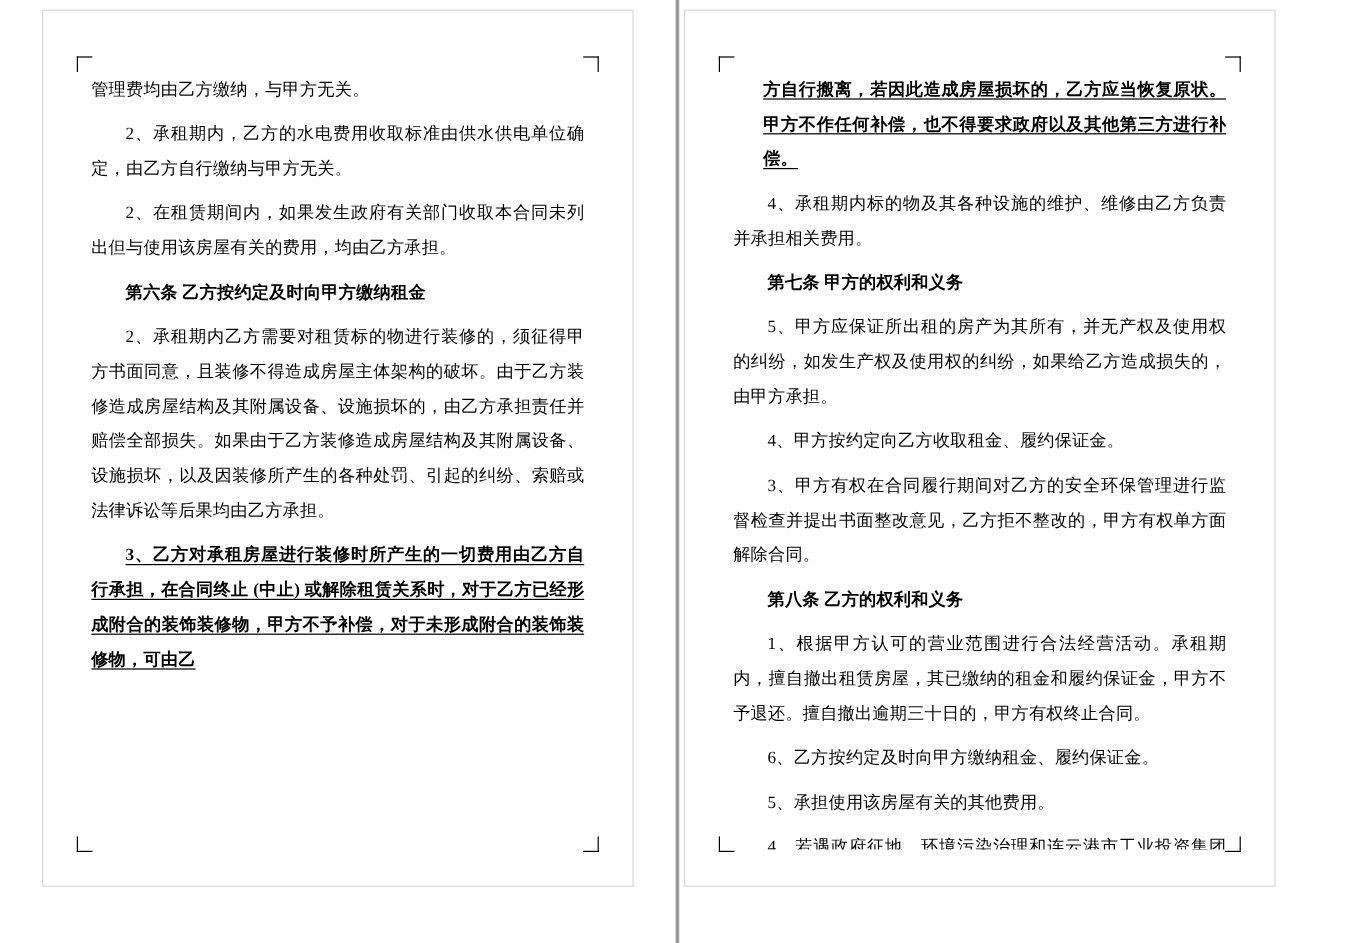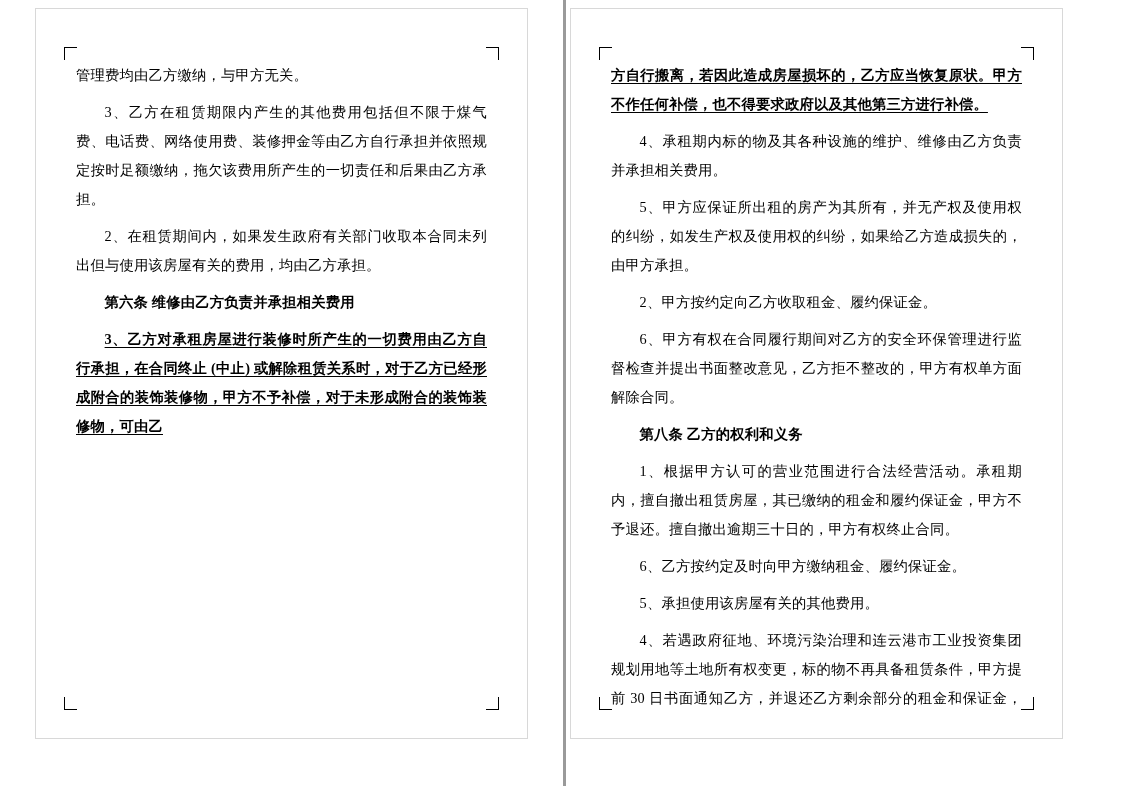--- a/index.html
+++ b/index.html
@@ -86,55 +86,58 @@
     font-weight: bold;
     text-indent: 2em;
     text-decoration: underline;
     text-underline-offset: 3px;
   }
   p.emphasis-noindent {
     font-weight: bold;
     text-indent: 0;
     text-decoration: underline;
     text-underline-offset: 3px;
+    margin-left: 25px;
   }
   p.plain { text-indent: 0; }
 </style>
 </head>
 <body>
 
 <div class="workspace">
 
   <div class="page page-left">
     <div class="mark tl" style="top:38px;left:28px;"></div>
     <div class="mark tr" style="top:38px;right:28px;"></div>
     <div class="mark bl" style="bottom:28px;left:28px;"></div>
     <div class="mark br" style="bottom:28px;right:28px;"></div>
     <div class="content">
       <p class="plain">管理费均由乙方缴纳，与甲方无关。</p>
-      <p class="indent">3、乙方在租赁期限内产生的其他费用包括但不限于煤气费、电话费、网络使用费、装修押金等由乙方自行承担并依照规定按时足额缴纳，拖欠该费用所产生的一切责任和后果由乙方承担。</p>
+      <p class="indent">2、承租期内，乙方的水电费用收取标准由供水供电单位确定，由乙方自行缴纳与甲方无关。</p>
       <p class="indent">2、在租赁期间内，如果发生政府有关部门收取本合同未列出但与使用该房屋有关的费用，均由乙方承担。</p>
-      <p class="heading">第六条 维修由乙方负责并承担相关费用</p>
+      <p class="heading">第六条 乙方按约定及时向甲方缴纳租金</p>
+      <p class="indent">2、承租期内乙方需要对租赁标的物进行装修的，须征得甲方书面同意，且装修不得造成房屋主体架构的破坏。由于乙方装修造成房屋结构及其附属设备、设施损坏的，由乙方承担责任并赔偿全部损失。如果由于乙方装修造成房屋结构及其附属设备、设施损坏，以及因装修所产生的各种处罚、引起的纠纷、索赔或法律诉讼等后果均由乙方承担。</p>
       <p class="emphasis">3、乙方对承租房屋进行装修时所产生的一切费用由乙方自行承担，在合同终止 (中止) 或解除租赁关系时，对于乙方已经形成附合的装饰装修物，甲方不予补偿，对于未形成附合的装饰装修物，可由乙</p>
     </div>
   </div>
 
   <div class="gutter"></div>
 
   <div class="page page-right">
     <div class="mark tl" style="top:38px;left:28px;"></div>
     <div class="mark tr" style="top:38px;right:28px;"></div>
     <div class="mark bl" style="bottom:28px;left:28px;"></div>
     <div class="mark br" style="bottom:28px;right:28px;"></div>
     <div class="content">
       <p class="emphasis-noindent">方自行搬离，若因此造成房屋损坏的，乙方应当恢复原状。甲方不作任何补偿，也不得要求政府以及其他第三方进行补偿。</p>
       <p class="indent">4、承租期内标的物及其各种设施的维护、维修由乙方负责并承担相关费用。</p>
+      <p class="heading">第七条 甲方的权利和义务</p>
       <p class="indent">5、甲方应保证所出租的房产为其所有，并无产权及使用权的纠纷，如发生产权及使用权的纠纷，如果给乙方造成损失的，由甲方承担。</p>
-      <p class="indent">2、甲方按约定向乙方收取租金、履约保证金。</p>
-      <p class="indent">6、甲方有权在合同履行期间对乙方的安全环保管理进行监督检查并提出书面整改意见，乙方拒不整改的，甲方有权单方面解除合同。</p>
+      <p class="indent">4、甲方按约定向乙方收取租金、履约保证金。</p>
+      <p class="indent">3、甲方有权在合同履行期间对乙方的安全环保管理进行监督检查并提出书面整改意见，乙方拒不整改的，甲方有权单方面解除合同。</p>
       <p class="heading">第八条 乙方的权利和义务</p>
       <p class="indent">1、根据甲方认可的营业范围进行合法经营活动。承租期内，擅自撤出租赁房屋，其已缴纳的租金和履约保证金，甲方不予退还。擅自撤出逾期三十日的，甲方有权终止合同。</p>
       <p class="indent">6、乙方按约定及时向甲方缴纳租金、履约保证金。</p>
       <p class="indent">5、承担使用该房屋有关的其他费用。</p>
       <p class="indent">4、若遇政府征地、环境污染治理和连云港市工业投资集团规划用地等土地所有权变更，标的物不再具备租赁条件，甲方提前 30 日书面通知乙方，并退还乙方剩余部分的租金和保证金，乙方接通知 60 日内无条件搬出场地，不得要求政府或甲方承担任何费用。逾期不搬，甲方有权处置其资产，并不作任何经济补偿，有关处置费用由</p>
     </div>
   </div>
 
 </div>
 

